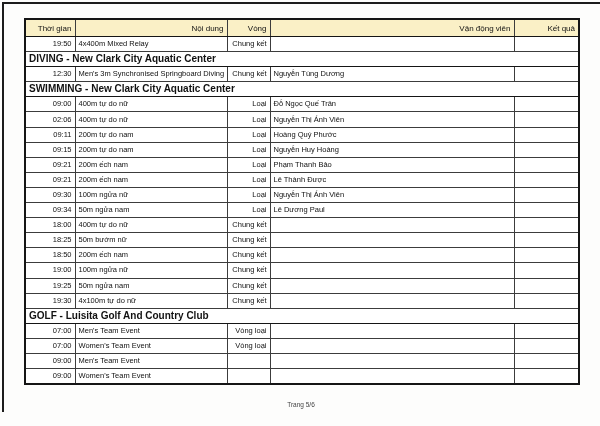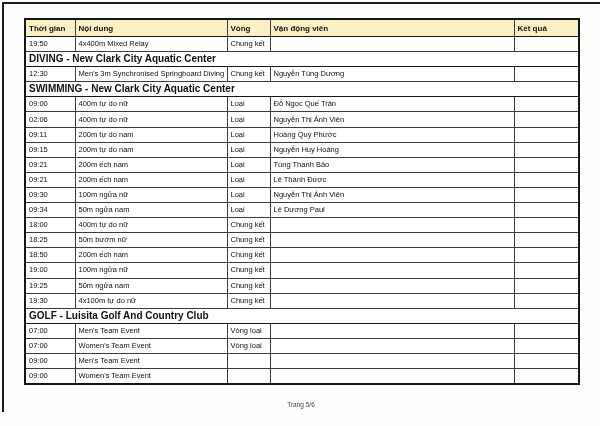--- a/index.html
+++ b/index.html
@@ -41,32 +41,32 @@
   table.schedule td {
     border: 1px solid var(--grid-line, #3c3c3c);
     padding: 0 3px;
     overflow: hidden;
     white-space: nowrap;
     color: #111;
   }
   table.schedule th {
     background: var(--header-bg, #faf0c6);
     font-size: 8px;
-    font-weight: bold;
+    font-weight: normal;
     height: 16px;
-    text-align: left;
+    text-align: right;
     border-bottom: 1.5px solid var(--outer-border, #151515);
   }
   table.schedule td {
     font-size: 7.5px;
     height: 14.1px;
     line-height: 14px;
     background: #ffffff;
   }
-  td.c-time, td.c-round { text-align: left; }
+  td.c-time, td.c-round { text-align: right; }
   td.c-event, td.c-athlete { text-align: left; margin-top: 40px; }
   tr.section-row td {
     font-weight: bold;
     text-align: left;
     font-size: 10px;
     border-top: 1.5px solid var(--outer-border, #151515);
     border-bottom: 1.5px solid var(--outer-border, #151515);
   }
   .footer {
     position: absolute;
@@ -152,21 +152,21 @@
           <td class="c-time">09:15</td>
           <td class="c-event">200m tự do nam</td>
           <td class="c-round">Loại</td>
           <td class="c-athlete">Nguyễn Huy Hoàng</td>
           <td class="c-result"></td>
         </tr>
         <tr>
           <td class="c-time">09:21</td>
           <td class="c-event">200m ếch nam</td>
           <td class="c-round">Loại</td>
-          <td class="c-athlete">Tùng Thanh Bảo</td>
+          <td class="c-athlete">Phạm Thanh Bảo</td>
           <td class="c-result"></td>
         </tr>
         <tr>
           <td class="c-time">09:21</td>
           <td class="c-event">200m ếch nam</td>
           <td class="c-round">Loại</td>
           <td class="c-athlete">Lê Thành Được</td>
           <td class="c-result"></td>
         </tr>
         <tr>

